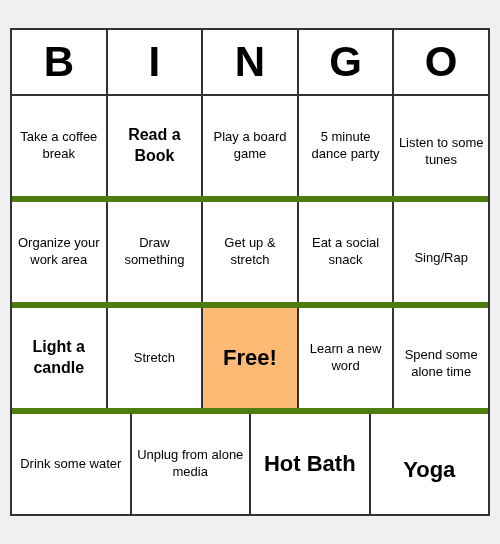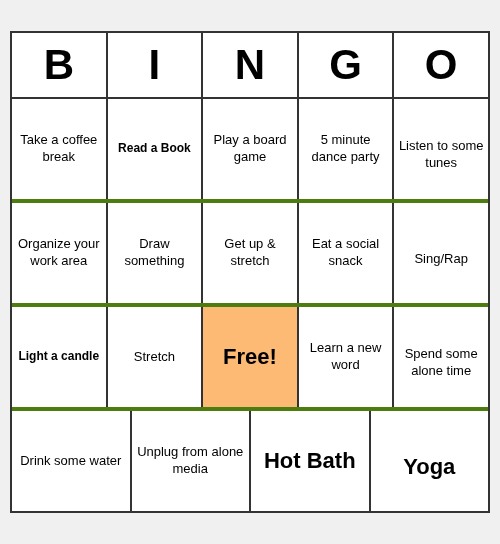--- a/index.html
+++ b/index.html
@@ -41,21 +41,21 @@
       border-right: none;
     }
 
     .bingo-grid {
       display: flex;
       flex-direction: column;
     }
 
     .bingo-row {
       display: flex;
-      border-top: 4px solid #4d7c0f;
+      border-top: 6px solid #4d7c0f;
     }
 
     .bingo-row:first-child {
       border-top: none;
     }
 
     .bingo-cell {
       flex: 1;
       min-height: 88px;
       display: flex;
@@ -78,21 +78,21 @@
       font-size: 22px;
       font-weight: bold;
     }
 
     .bingo-cell.large-text {
       font-size: 22px;
       font-weight: bold;
     }
 
     .bingo-cell.medium-text {
-      font-size: 12px;
+      font-size: 16px;
       font-weight: bold;
     }
   </style>
 </head>
 <body>
 
 <div class="bingo-card">
   <div class="bingo-header">
   <div class="bingo-header-cell">B</div>
       <div class="bingo-header-cell">I</div>

